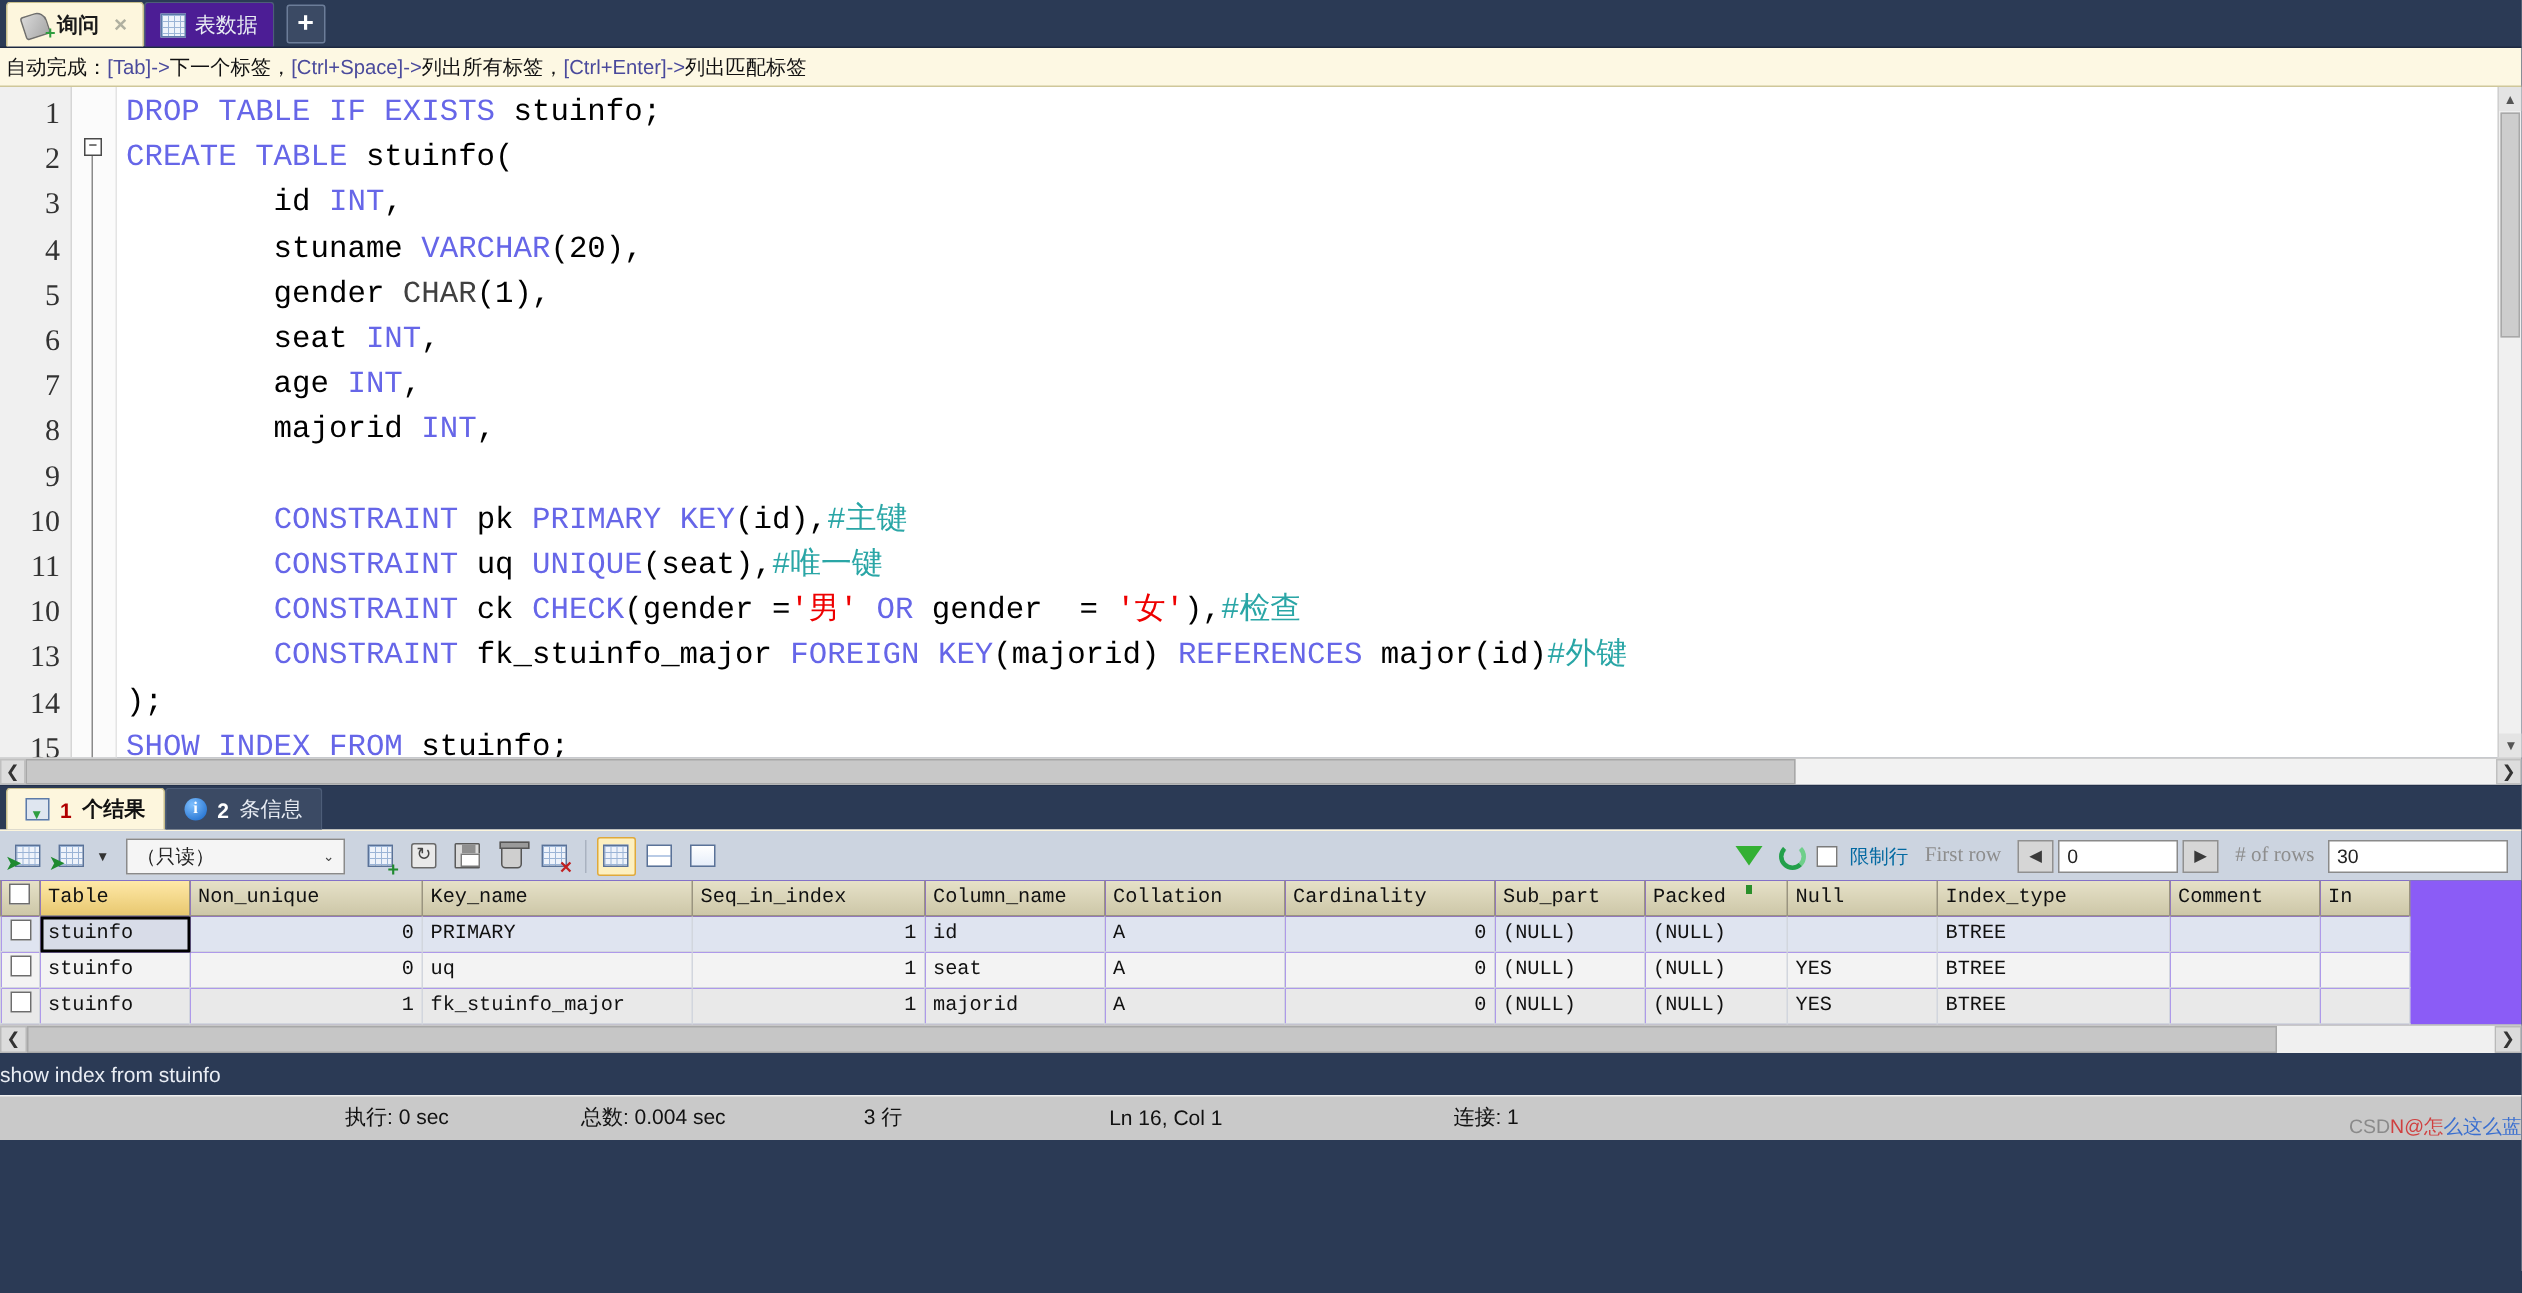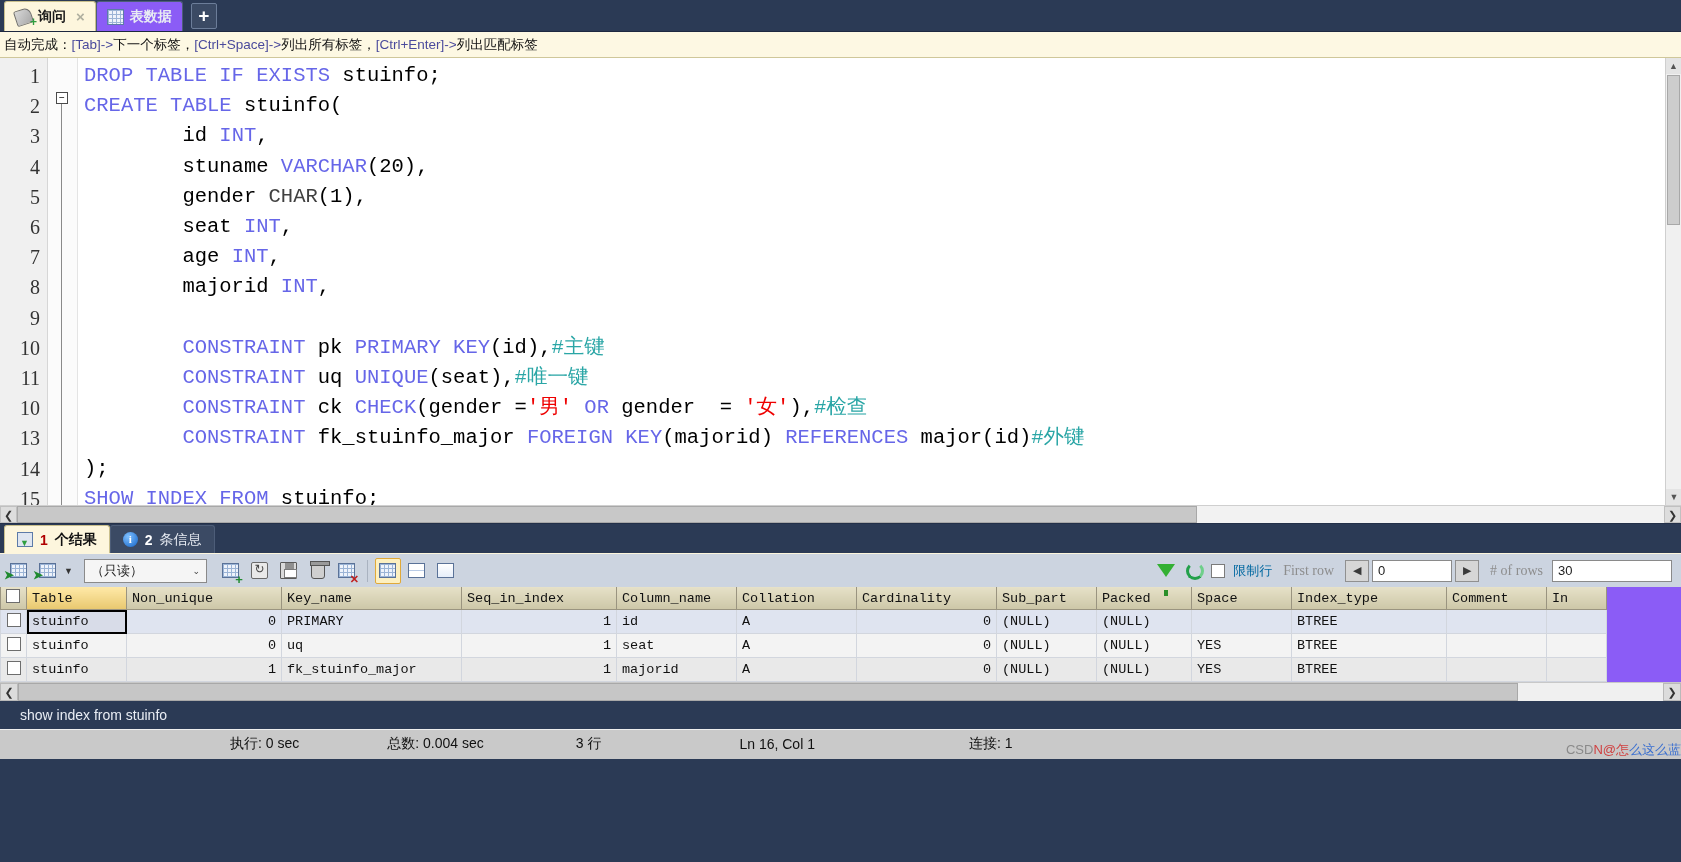--- a/index.html
+++ b/index.html
@@ -18,21 +18,21 @@
   .tab{
     height:30px; display:flex; align-items:center; gap:6px;
     padding:0 10px; font-size:14px; cursor:default;
     border:1px solid #2b3a55; border-bottom:none;justify-content:space-between;
   }
   .tab.active{
     background:#fdf6dd; color:#1a1a1a; font-weight:bold;
     border-color:#c9bf8c; border-top-left-radius:3px; border-top-right-radius:3px;
   }
   .tab.inactive{
-    background:#8b5cf6; color:#e8ecf3; font-weight:bold;
+    background:#4c1d95; color:#e8ecf3; font-weight:normal;
     border-color:#4d5d78; border-top-left-radius:3px; border-top-right-radius:3px;margin-top:44px;
   }
   .tab .closex{ color:#9aa6bb; font-size:15px; margin-left:4px; }
   .tab.active .closex{ color:#b0b0a0; }
   .tabicon{ width:17px; height:16px; display:inline-block; position:relative; }
   .ic-query{
     background:linear-gradient(135deg,#d8d8d8,#a8a8a8);
     border:1px solid #6f6f6f; border-radius:2px 7px 2px 2px;
     transform:rotate(-18deg);
   }
@@ -148,21 +148,21 @@
   .gico{ width:19px;height:16px; background:#eef3fb; border:1px solid #5a7298;
          background-image:linear-gradient(#9bb4d6 1px,transparent 1px),
                           linear-gradient(90deg,#9bb4d6 1px,transparent 1px);
          background-size:4px 4px; }
   .gico.plain{ background-image:none; background:#f2f6fc; }
   .gsmall{ width:17px;height:15px; }
   .grnarrow{ position:absolute; left:-1px; bottom:2px; color:#1f8a2f;
              font-size:12px; font-weight:bold; }
   .capdrop{ font-size:9px; color:#333; margin-left:1px; }
   .selbox{
-    width:123px; height:24px; background:#f5f5f5; border:1px solid #8a8a8a;
+    width:146px; height:24px; background:#f5f5f5; border:1px solid #8a8a8a;
     display:flex; align-items:center; justify-content:space-between;
     padding:0 6px; font-size:13px; color:#222; margin:0 8px;
   }
   .selbox .cv{ font-size:9px; color:#444; }
   .sep{ width:1px; height:22px; background:#a9b2c0; margin:0 4px; }
   .ic-add:after{ content:"+"; position:absolute; right:1px; bottom:-1px;
                  color:#1f8a2f; font-size:13px; font-weight:bold; line-height:10px;}
   .ic-del:after{ content:"✕"; position:absolute; right:1px; bottom:0px;
                  color:#c02020; font-size:11px; font-weight:bold; line-height:10px;}
   .clip{ width:17px;height:17px;border:1px solid #6a6a6a;border-radius:2px;
@@ -226,21 +226,21 @@
   .ghsb{ height:19px; background:#e9e9e9; border-top:1px solid #c8c8c8;
          display:flex; align-items:center; }
   .ghsb .ar{ width:18px;height:18px;text-align:center;line-height:17px;font-size:11px;
              color:#333;background:#dcdcdc;border:1px solid #b9b9b9;}
   .ghsb .track{ flex:1;height:18px;background:#f0f0f0;position:relative;}
   .ghsb .thumb{ position:absolute;left:0;top:0;width:1500px;height:18px;
                 background:#c6c6c6;border:1px solid #a8a8a8;}
 
   
   .msgbar{ height:28px; background:#2b3a55; color:#e9edf4;
-           display:flex; align-items:center; padding-left:20px; font-size:14px; }
+           display:flex; align-items:center; padding-left:0; font-size:14px; }
 
   
   .statusbar{
     height:30px; background:#c9c9c9; border-top:1px solid #eee;
     display:flex; align-items:flex-end; font-size:14px; color:#111;
     position:relative;
   }
   .statusbar .cell{ padding:0 14px; height:30px; display:flex; align-items:center; }
   .wm{ position:absolute; right:0; font-size:13px; }
   .wm .a{ color:#8a8a8a; } .wm .b{ color:#d04040; } .wm .c{ color:#3a6fd0; }
@@ -409,21 +409,21 @@
         </th>
       <th class="first">Table</th>
           <th>Non_unique</th>
           <th>Key_name</th>
           <th>Seq_in_index</th>
           <th>Column_name</th>
           <th>Collation</th>
           <th>Cardinality</th>
           <th>Sub_part</th>
           <th>Packed</th>
-          <th>Space</th>
+          <th>Null</th>
           <th>Index_type</th>
           <th>Comment</th>
           <th>In</th>
         </tr>
     </thead>
     <tbody id="bodyrows">
         <tr class="r0">
           <td class="rowchk"><span class="bx"></span></td>
           <td class=" cellsel">stuinfo</td>
           <td class="num">0</td>

